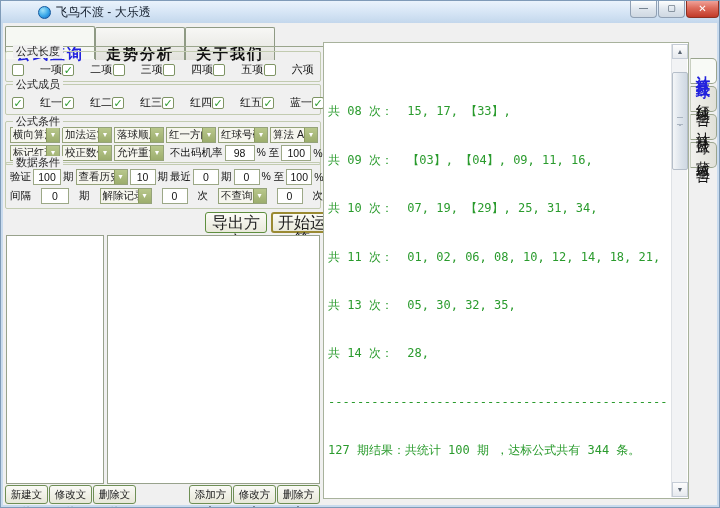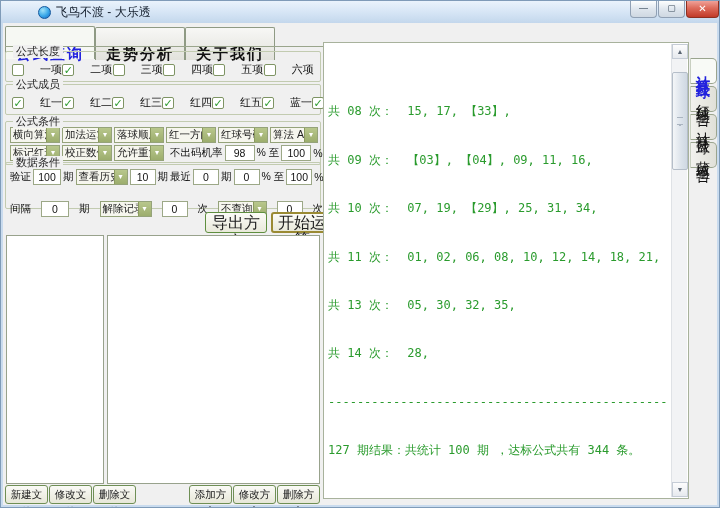--- a/index.html
+++ b/index.html
@@ -277,21 +277,21 @@
       <input class="tinput" style="width: 26px;" value="10">
       <span class="flabel">期</span>
       <span class="flabel">最近</span>
       <input class="tinput" style="width: 26px;" value="0">
       <span class="flabel">期</span>
       <input class="tinput" style="width: 26px;" value="0">
       <span class="flabel">% 至</span>
       <input class="tinput" style="width: 26px;" value="100">
       <span class="flabel">%</span>
     </div>
-    <div class="flexrow" style="margin-top:16px;gap:10px;">
+    <div class="flexrow" style="margin-top:3px;gap:10px;">
       <span class="flabel">间隔</span>
       <input class="tinput" style="width: 28px;" value="0">
       <span class="flabel">期</span>
       <div class="combo" style="width:52px;">
         <span class="combo-text">解除记录</span>
         <span class="combo-btn">▾</span>
       </div>
       <input class="tinput" style="width: 26px;" value="0">
       <span class="flabel">次</span>
       <div class="combo" style="width:52px;align-items:center;">

